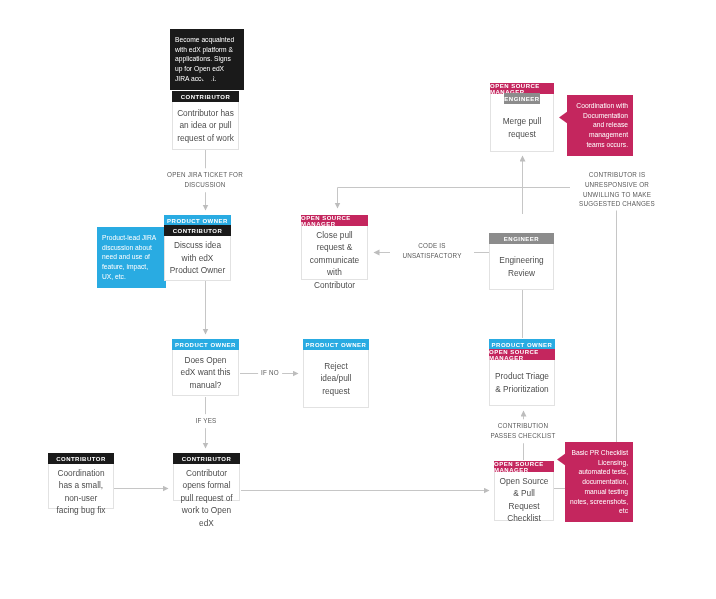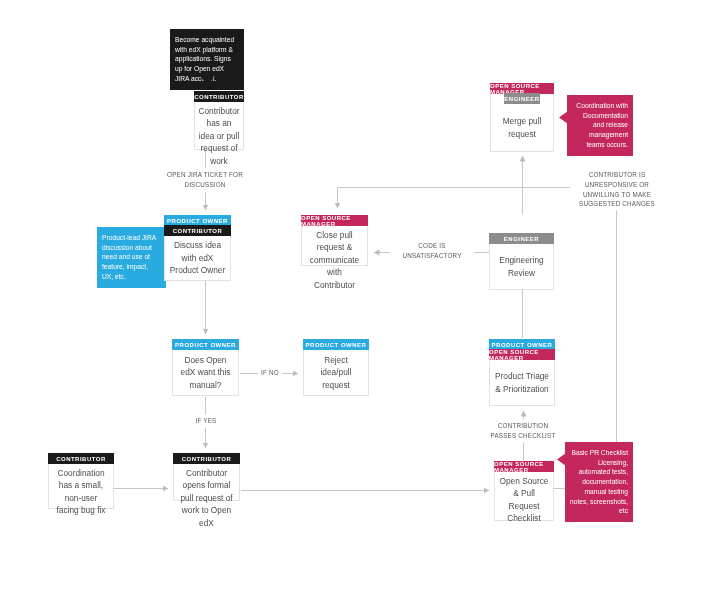--- a/index.html
+++ b/index.html
@@ -79,37 +79,37 @@
   <div class="note right-align" style="left: 565px; top: 442px; width: 68px; min-height: 40px; background: rgb(196, 38, 94);">
     <span>Basic PR Checklist Licensing, automated tests, documentation, manual testing notes, screenshots, etc</span>
   </div>
   <div class="tip tip-left" style="left: 557px; top: 453px; background: rgb(196, 38, 94);"></div>
 
   <div class="note right-align" style="left: 567px; top: 95px; width: 66px; min-height: 43px; background: rgb(196, 38, 94);">
     <span>Coordination with Documentation and release management teams occurs.</span>
   </div>
   <div class="tip tip-left" style="left: 559px; top: 111px; background: rgb(196, 38, 94);"></div>
 
-  <div class="node" style="left:172px;top:91px;width:50px;height:59px;margin-left:22px;">
+  <div class="node" style="left:172px;top:91px;width:67px;height:59px;">
     <div class="hdr" style="background: rgb(26, 26, 26);">CONTRIBUTOR</div>
     <div class="body">Contributor has an idea or pull request of work</div>
   </div>
 
   <div class="node" style="left:164px;top:215px;width:67px;height:66px;">
     <div class="hdr" style="background: rgb(41, 171, 226);">PRODUCT OWNER</div>
     <div class="hdr" style="background: rgb(26, 26, 26);">CONTRIBUTOR</div>
     <div class="body">Discuss idea with edX Product Owner</div>
   </div>
 
   <div class="node" style="left:172px;top:339px;width:67px;height:57px;">
     <div class="hdr" style="background: rgb(41, 171, 226);">PRODUCT OWNER</div>
     <div class="body">Does Open edX want this manual?</div>
   </div>
 
-  <div class="node" style="left:303px;top:339px;width:66px;height:57px;">
+  <div class="node" style="left:303px;top:339px;width:66px;height:69px;">
     <div class="hdr" style="background: rgb(41, 171, 226);">PRODUCT OWNER</div>
     <div class="body">Reject idea/pull request</div>
   </div>
 
   <div class="node" style="left:173px;top:453px;width:67px;height:48px;">
     <div class="hdr" style="background: rgb(26, 26, 26);">CONTRIBUTOR</div>
     <div class="body">Contributor opens formal pull request of work to Open edX</div>
   </div>
 
   <div class="node" style="left:48px;top:453px;width:66px;height:56px;">
@@ -126,21 +126,21 @@
     <div class="hdr" style="background: rgb(41, 171, 226);">PRODUCT OWNER</div>
     <div class="hdr" style="background: rgb(196, 38, 94);">OPEN SOURCE MANAGER</div>
     <div class="body">Product Triage &amp; Prioritization</div>
   </div>
 
   <div class="node" style="left:489px;top:215px;width:65px;height:57px;margin-top:18px;">
     <div class="hdr" style="background: rgb(140, 140, 140);">ENGINEER</div>
     <div class="body">Engineering Review</div>
   </div>
 
-  <div class="node" style="left:301px;top:215px;width:67px;height:51px;">
+  <div class="node" style="left:301px;top:215px;width:67px;height:65px;">
     <div class="hdr" style="background: rgb(196, 38, 94);">OPEN SOURCE MANAGER</div>
     <div class="body">Close pull request &amp; communicate with Contributor</div>
   </div>
 
   <div class="node" style="left:490px;top:83px;width:64px;height:69px;align-items:center;">
     <div class="hdr" style="background: rgb(196, 38, 94);">OPEN SOURCE MANAGER</div>
     <div class="hdr" style="background: rgb(140, 140, 140);">ENGINEER</div>
     <div class="body">Merge pull request</div>
   </div>
 

